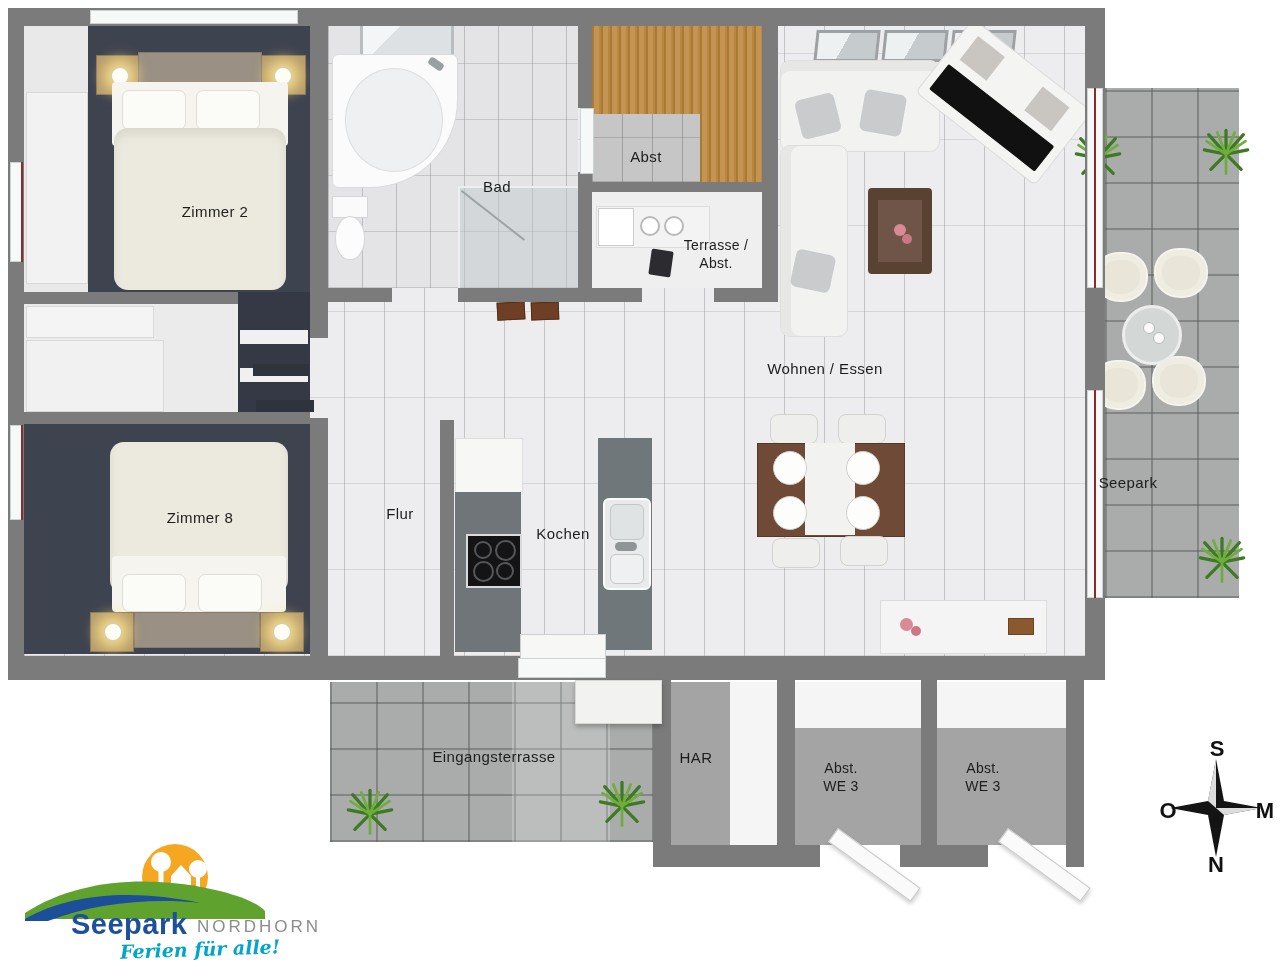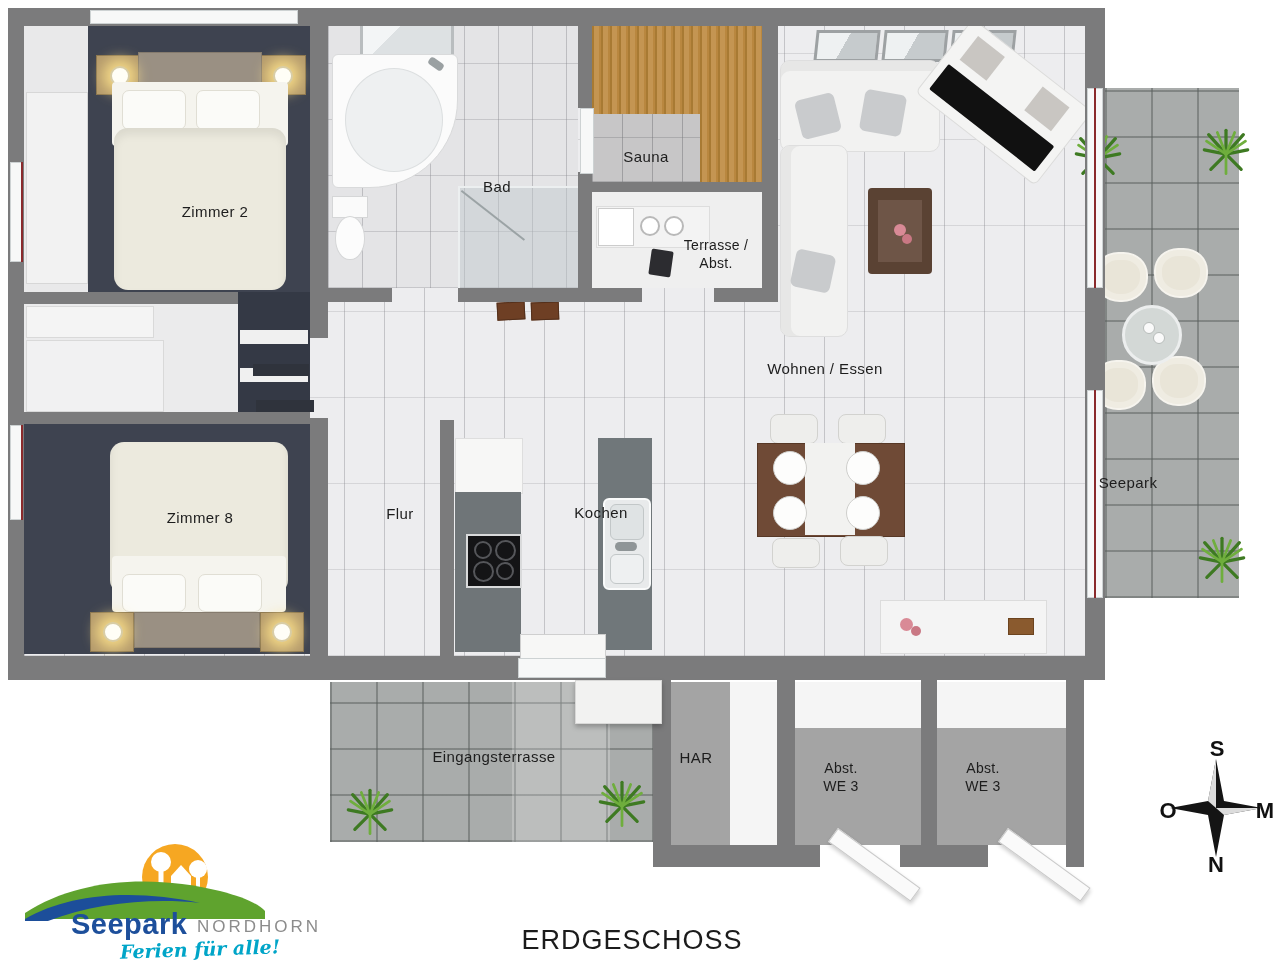--- a/index.html
+++ b/index.html
@@ -306,42 +306,41 @@
   <div class="redline" style="left:1094px;top:88px;width:2px;height:200px;"></div>
   <div class="glassdoor" style="left:1087px;top:390px;width:16px;height:208px;"></div>
   <div class="redline" style="left:1094px;top:390px;width:2px;height:208px;"></div>
   <div class="glassdoor" style="left:580px;top:108px;width:14px;height:66px;"></div>
   <div class="abs" style="left:520px;top:634px;width:84px;height:24px;background:#f7f7f6;border:1px solid #cfcfcf;"></div>
   <div class="glassdoor" style="left:518px;top:658px;width:88px;height:20px;"></div>
   <div class="abs" style="left:575px;top:680px;width:85px;height:42px;background:#f2f2f1;border:1px solid #d8d8d7;box-shadow:0 3px 5px rgba(0,0,0,.25);"></div>
 
   <div class="label" style="left:215px;top:211px;">Zimmer 2</div>
   <div class="label" style="left:497px;top:186px;">Bad</div>
-  <div class="label" style="left:646px;top:156px;">Sauna</div>
+  <div class="label" style="left:646px;top:156px;">Abst</div>
   <div class="label2" style="left:716px;top:254px;">
     <span>Terrasse /</span>
     <span>Abst.</span>
   </div>
   <div class="label" style="left:825px;top:368px;">Wohnen / Essen</div>
   <div class="label" style="left:200px;top:517px;">Zimmer 8</div>
   <div class="label" style="left:400px;top:513px;">Flur</div>
-  <div class="label" style="left:563px;top:512px;margin-left:38px;">Kochen</div>
+  <div class="label" style="left:563px;top:533px;">Kochen</div>
   <div class="label" style="left:1128px;top:482px;">Seepark</div>
   <div class="label" style="left:494px;top:756px;">Eingangsterrasse</div>
   <div class="label" style="left:696px;top:757px;">HAR</div>
   <div class="label2" style="left:841px;top:777px;">
     <span>Abst.</span>
     <span>WE 3</span>
   </div>
   <div class="label2" style="left:983px;top:777px;">
     <span>Abst.</span>
     <span>WE 3</span>
   </div>
 
-  <div class="abs" style="left:632px;top:940px;transform:translate(-50%,-50%);font-size:27px;letter-spacing:1px;color:#1b1b1b;">ERDGESCHOSS</div>
 
   <div class="abs" style="left:1150px;top:735px;width:132px;height:140px;">
     <svg style="position:absolute;left:16px;top:18px;" width="100" height="110" viewBox="0 0 100 110">
       <polygon points="50,6 58,48 96,55 58,62 50,104 42,62 4,55 42,48" fill="#141414"></polygon>
       <polygon points="50,6 50,55 42,48" fill="#fff" opacity="0.85"></polygon>
       <polygon points="96,55 50,55 58,62" fill="#fff" opacity="0.85"></polygon>
       <polygon points="50,104 50,55 58,62" fill="#fff" opacity="0.0"></polygon>
       <polygon points="4,55 50,55 42,48" fill="#fff" opacity="0.0"></polygon>
     </svg>
     <span class="abs" style="left:67px;top:14px;transform:translate(-50%,-50%);font-weight:bold;font-size:22px;color:#111;">S</span>

